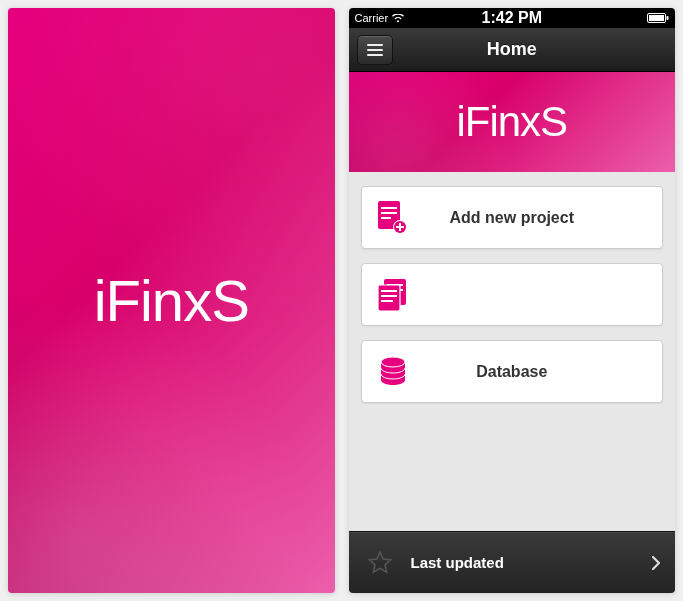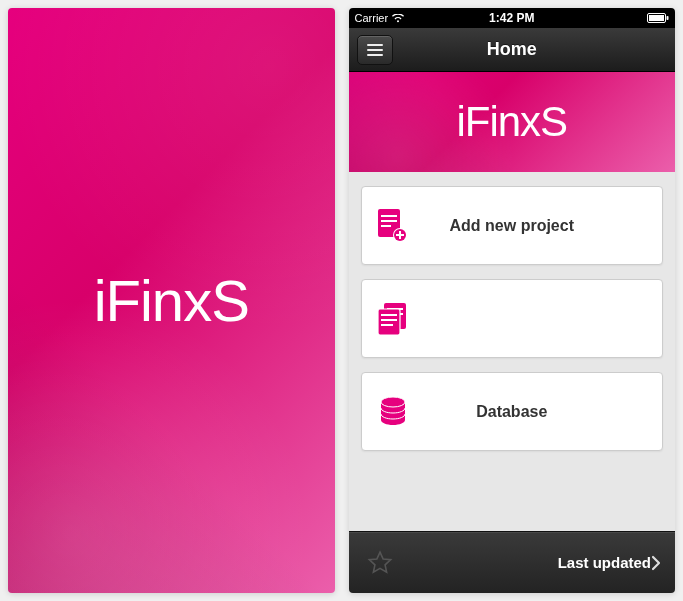--- a/index.html
+++ b/index.html
@@ -62,21 +62,21 @@
       font-size: 11px;
       padding: 0 6px;
       position: relative;
     }
     .status-left { display: flex; align-items: center; gap: 4px; }
     .status-time {
       position: absolute;
       left: 50%;
       transform: translateX(-50%);
       font-weight: 600;
-      font-size: 12px;
+      font-size: 16px;
     }
     .status-right {
       margin-left: auto;
       display: flex;
       align-items: center;
       gap: 4px;
     }
     .nav-bar {
       height: 44px;
       background: linear-gradient(#3a3a3a, #1c1c1c);
@@ -143,21 +143,21 @@
       padding: 14px 12px;
       display: flex;
       flex-direction: column;
       gap: 14px;
       flex: 1;
     }
     .menu-item {
       background: #fff;
       border: 1px solid #ccc;
       border-radius: 4px;
-      height: 79px;
+      height: 63px;
       display: flex;
       align-items: center;
       box-shadow: 0 1px 2px rgba(0,0,0,0.06);
       position: relative;
     }
     .menu-item .icon-slot {
       width: 62px;
       display: flex;
       align-items: center;
       justify-content: center;
@@ -180,21 +180,21 @@
       box-shadow: inset 0 1px 0 rgba(255,255,255,0.08);
     }
     .footer-icon-slot {
       width: 62px;
       display: flex;
       align-items: center;
       justify-content: center;
     }
     .footer-label {
       flex: 1;
-      text-align: right;
+      text-align: left;
       color: #fff;
       font-size: 15px;
       font-weight: 600;
       padding-right: 24px;
     }
     .chevron {
       position: absolute;
       right: 14px;
       color: #ddd;
     }

